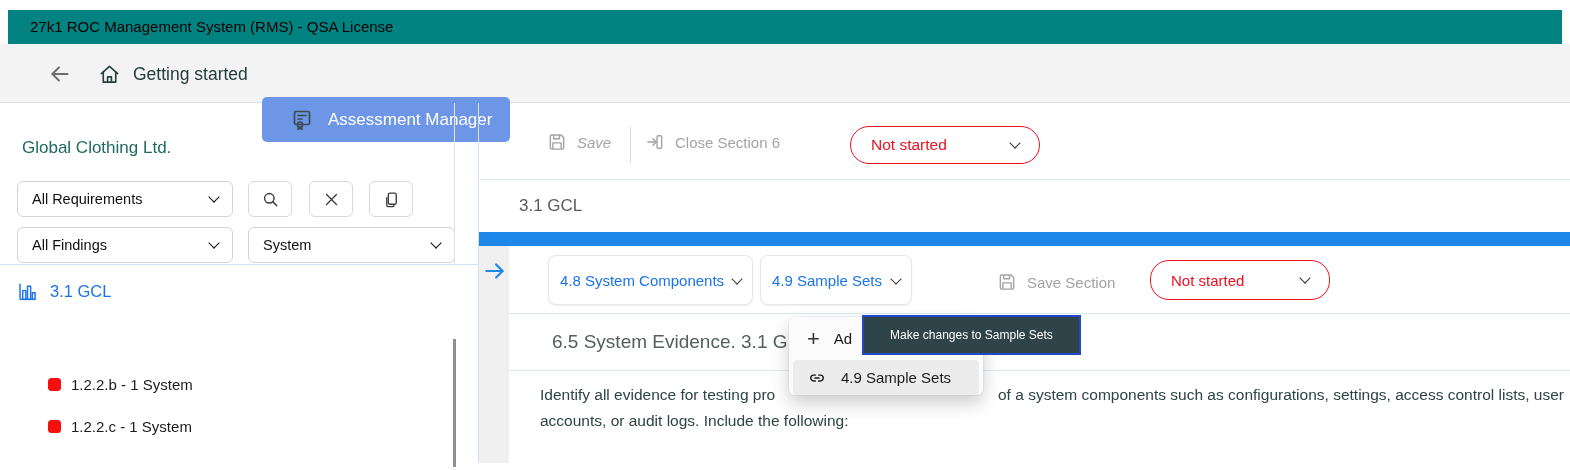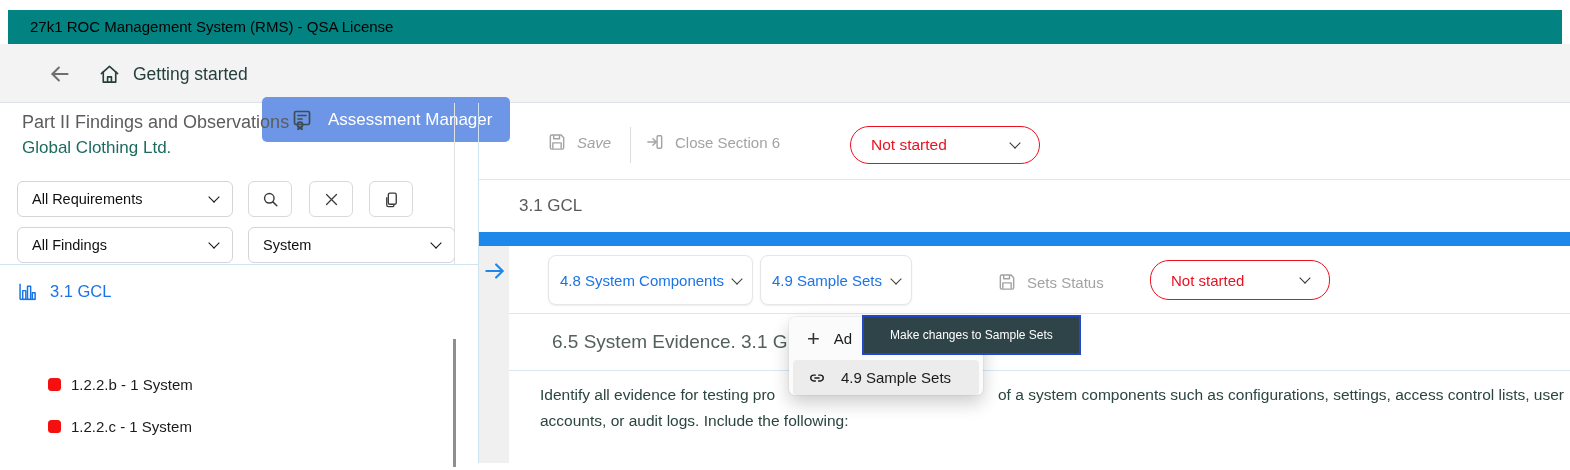--- a/index.html
+++ b/index.html
@@ -137,21 +137,20 @@
             <rect x="4.5" y="3.5" width="15" height="13" rx="1.5"></rect>
             <path d="M8 7.5h8M8 11h4"></path>
             <circle cx="10" cy="16.8" r="2.6"></circle>
             <path d="M8.8 19l-.8 2.3 2-1 2 1-.8-2.3"></path>
           </svg>
       </span>
       <span>Assessment Manager</span>
     </div>
   </div>
 
-  <div class="sb-heading">Part II Findings and Observations</div>
   <div class="sb-company">Global Clothing Ltd.</div>
 
   <div class="select sel-req">
     <span>All Requirements</span>
     <span class="chev"></span>
   </div>
   <div class="icon-btn btn-search">
     <span class="ico">
       <svg width="19" height="19" viewBox="0 0 24 24" fill="none" stroke="currentColor" stroke-width="1.8" stroke-linecap="round">
           <circle cx="10.5" cy="10.5" r="6"></circle>
@@ -259,21 +258,21 @@
     <span class="chev"></span>
   </div>
   <div class="tb-item save-status">
     <span class="ico">
       <svg width="20" height="20" viewBox="0 0 24 24" fill="none" stroke="currentColor" stroke-width="1.7" stroke-linejoin="round">
           <path d="M4 5a1.5 1.5 0 011.5-1.5H17L20 7v12a1.5 1.5 0 01-1.5 1.5h-13A1.5 1.5 0 014 19V5z"></path>
           <path d="M8 3.5V8h7V3.5"></path>
           <path d="M7 20v-7h10v7"></path>
         </svg>
     </span>
-    <span>Sets Status</span>
+    <span>Save Section</span>
   </div>
   <div class="status-dd status-2">
     <span>Not started</span>
     <span class="chev"></span>
   </div>
   <div class="hline row1-line"></div>
 
   <div class="evidence-heading">6.5 System Evidence. 3.1 G</div>
   <div class="hline row2-line"></div>
 

